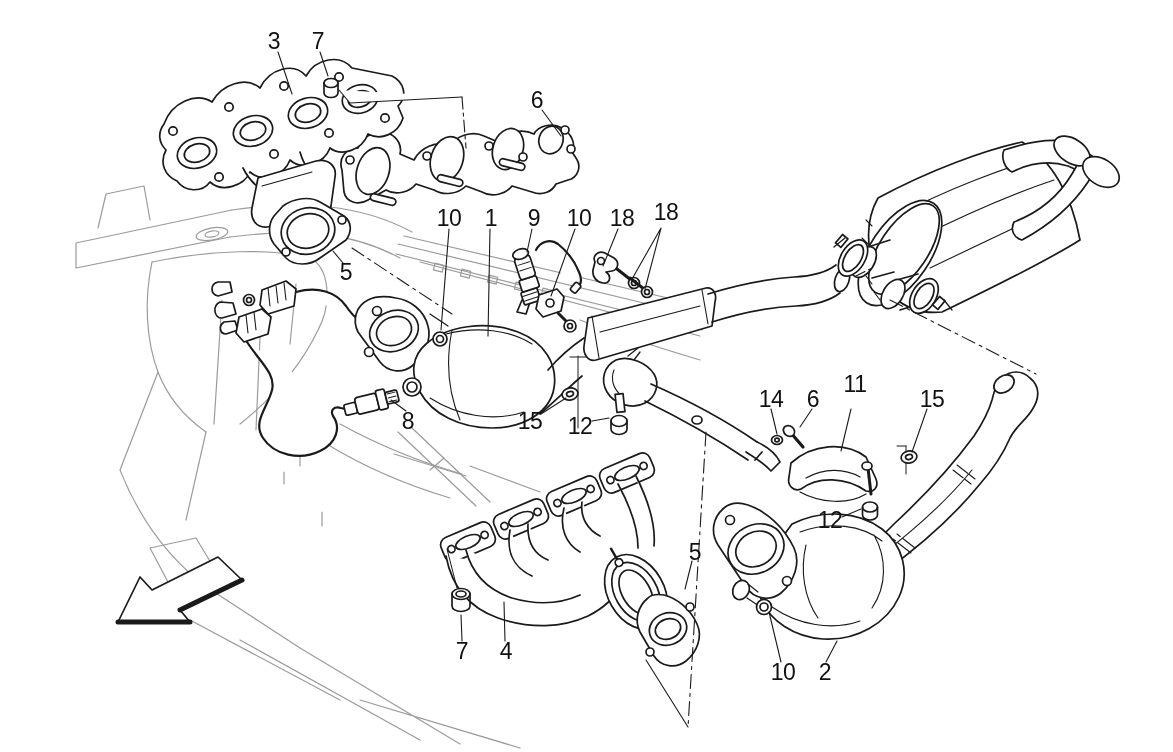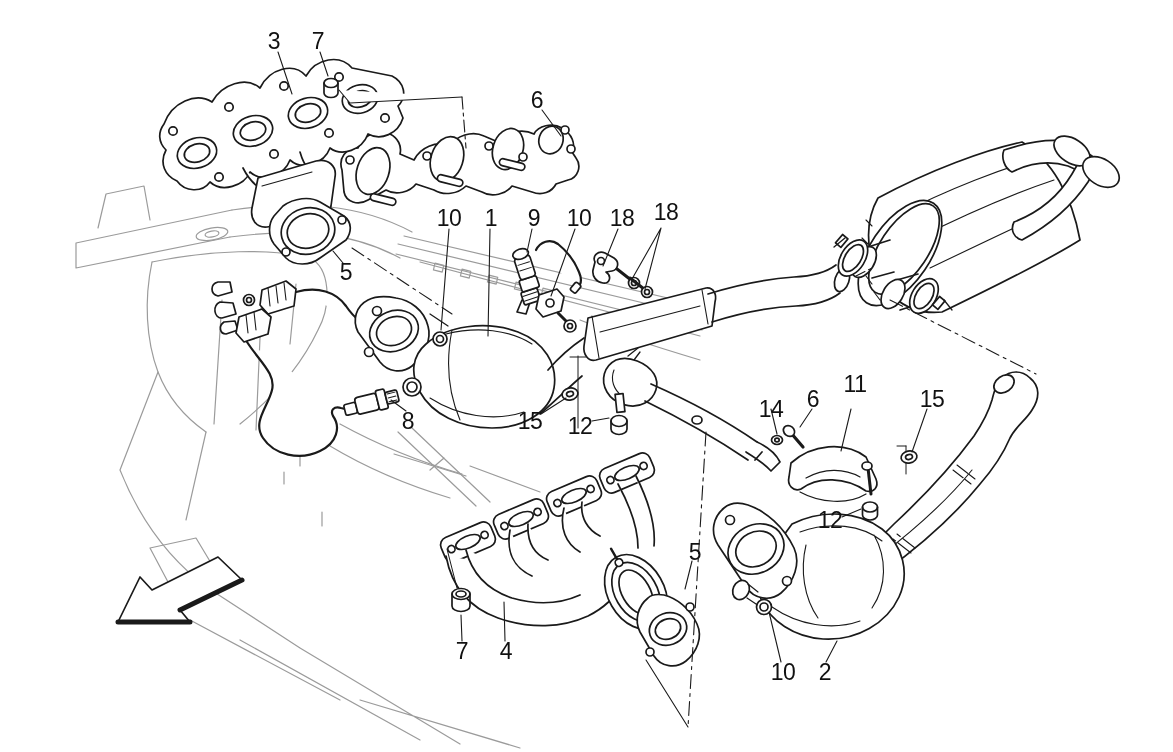--- a/index.html
+++ b/index.html
@@ -390,21 +390,21 @@
   <div class="callout" style="left:449px;top:218px">10</div>
   <div class="callout" style="left:491px;top:218px">1</div>
   <div class="callout" style="left:534px;top:218px">9</div>
   <div class="callout" style="left:579px;top:218px">10</div>
   <div class="callout" style="left:622px;top:218px">18</div>
   <div class="callout" style="left:666px;top:212px">18</div>
   <div class="callout" style="left:346px;top:272px">5</div>
   <div class="callout" style="left:408px;top:421px">8</div>
   <div class="callout" style="left:530px;top:421px">15</div>
   <div class="callout" style="left:580px;top:426px">12</div>
-  <div class="callout" style="left:771px;top:409px">14</div>
+  <div class="callout" style="left:771px;top:399px">14</div>
   <div class="callout" style="left:813px;top:399px">6</div>
   <div class="callout" style="left:855px;top:384px">11</div>
   <div class="callout" style="left:932px;top:399px">15</div>
   <div class="callout" style="left:830px;top:520px">12</div>
   <div class="callout" style="left:695px;top:552px">5</div>
   <div class="callout" style="left:462px;top:651px">7</div>
   <div class="callout" style="left:506px;top:651px">4</div>
   <div class="callout" style="left:783px;top:672px">10</div>
   <div class="callout" style="left:825px;top:672px">2</div>
 

